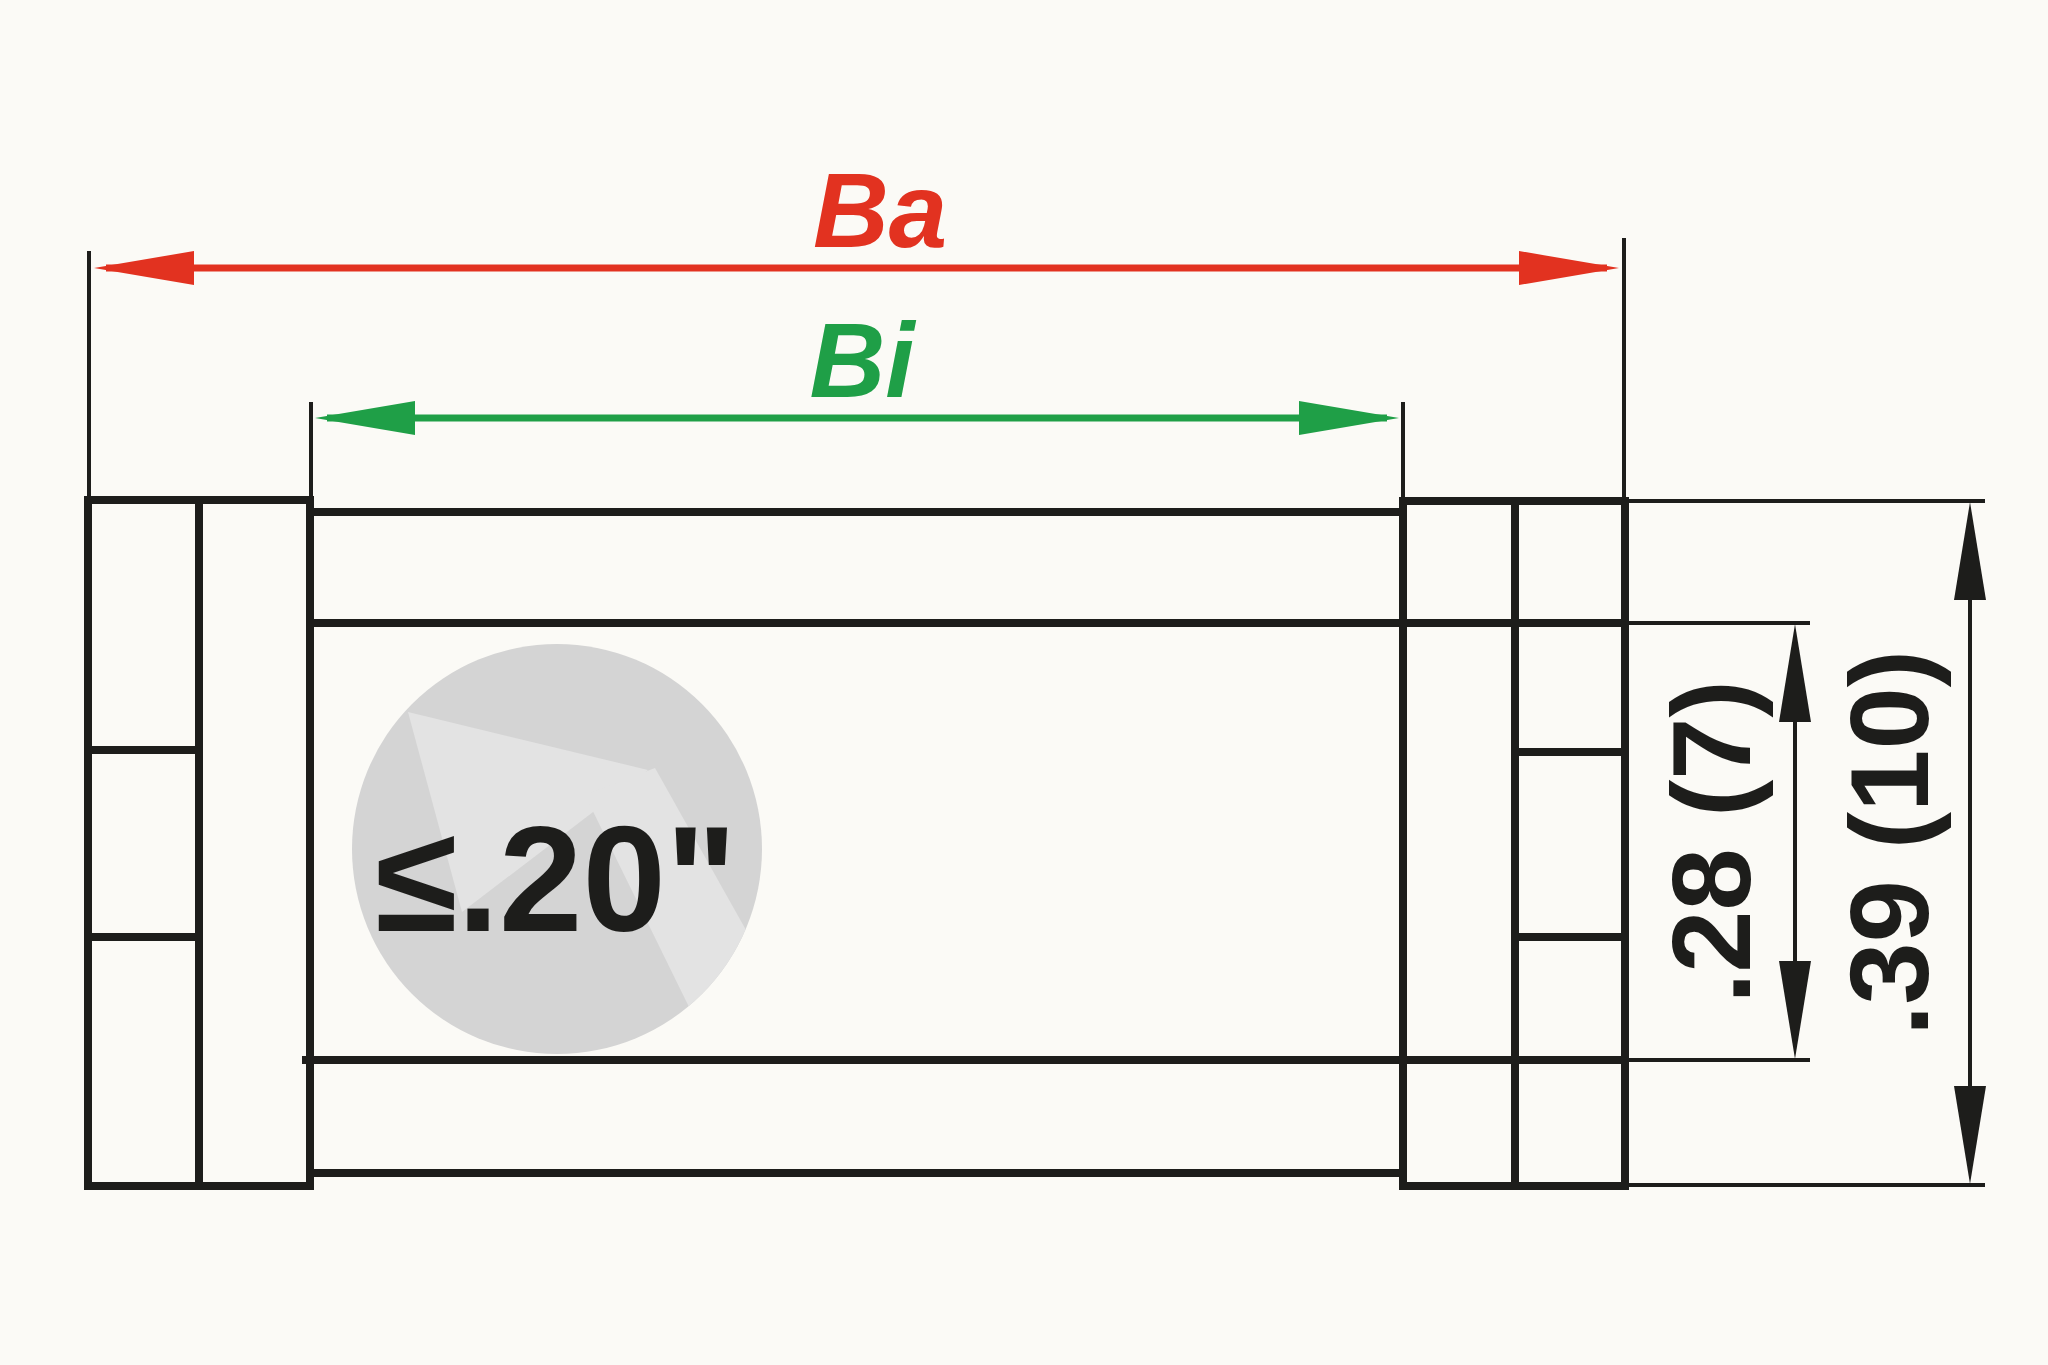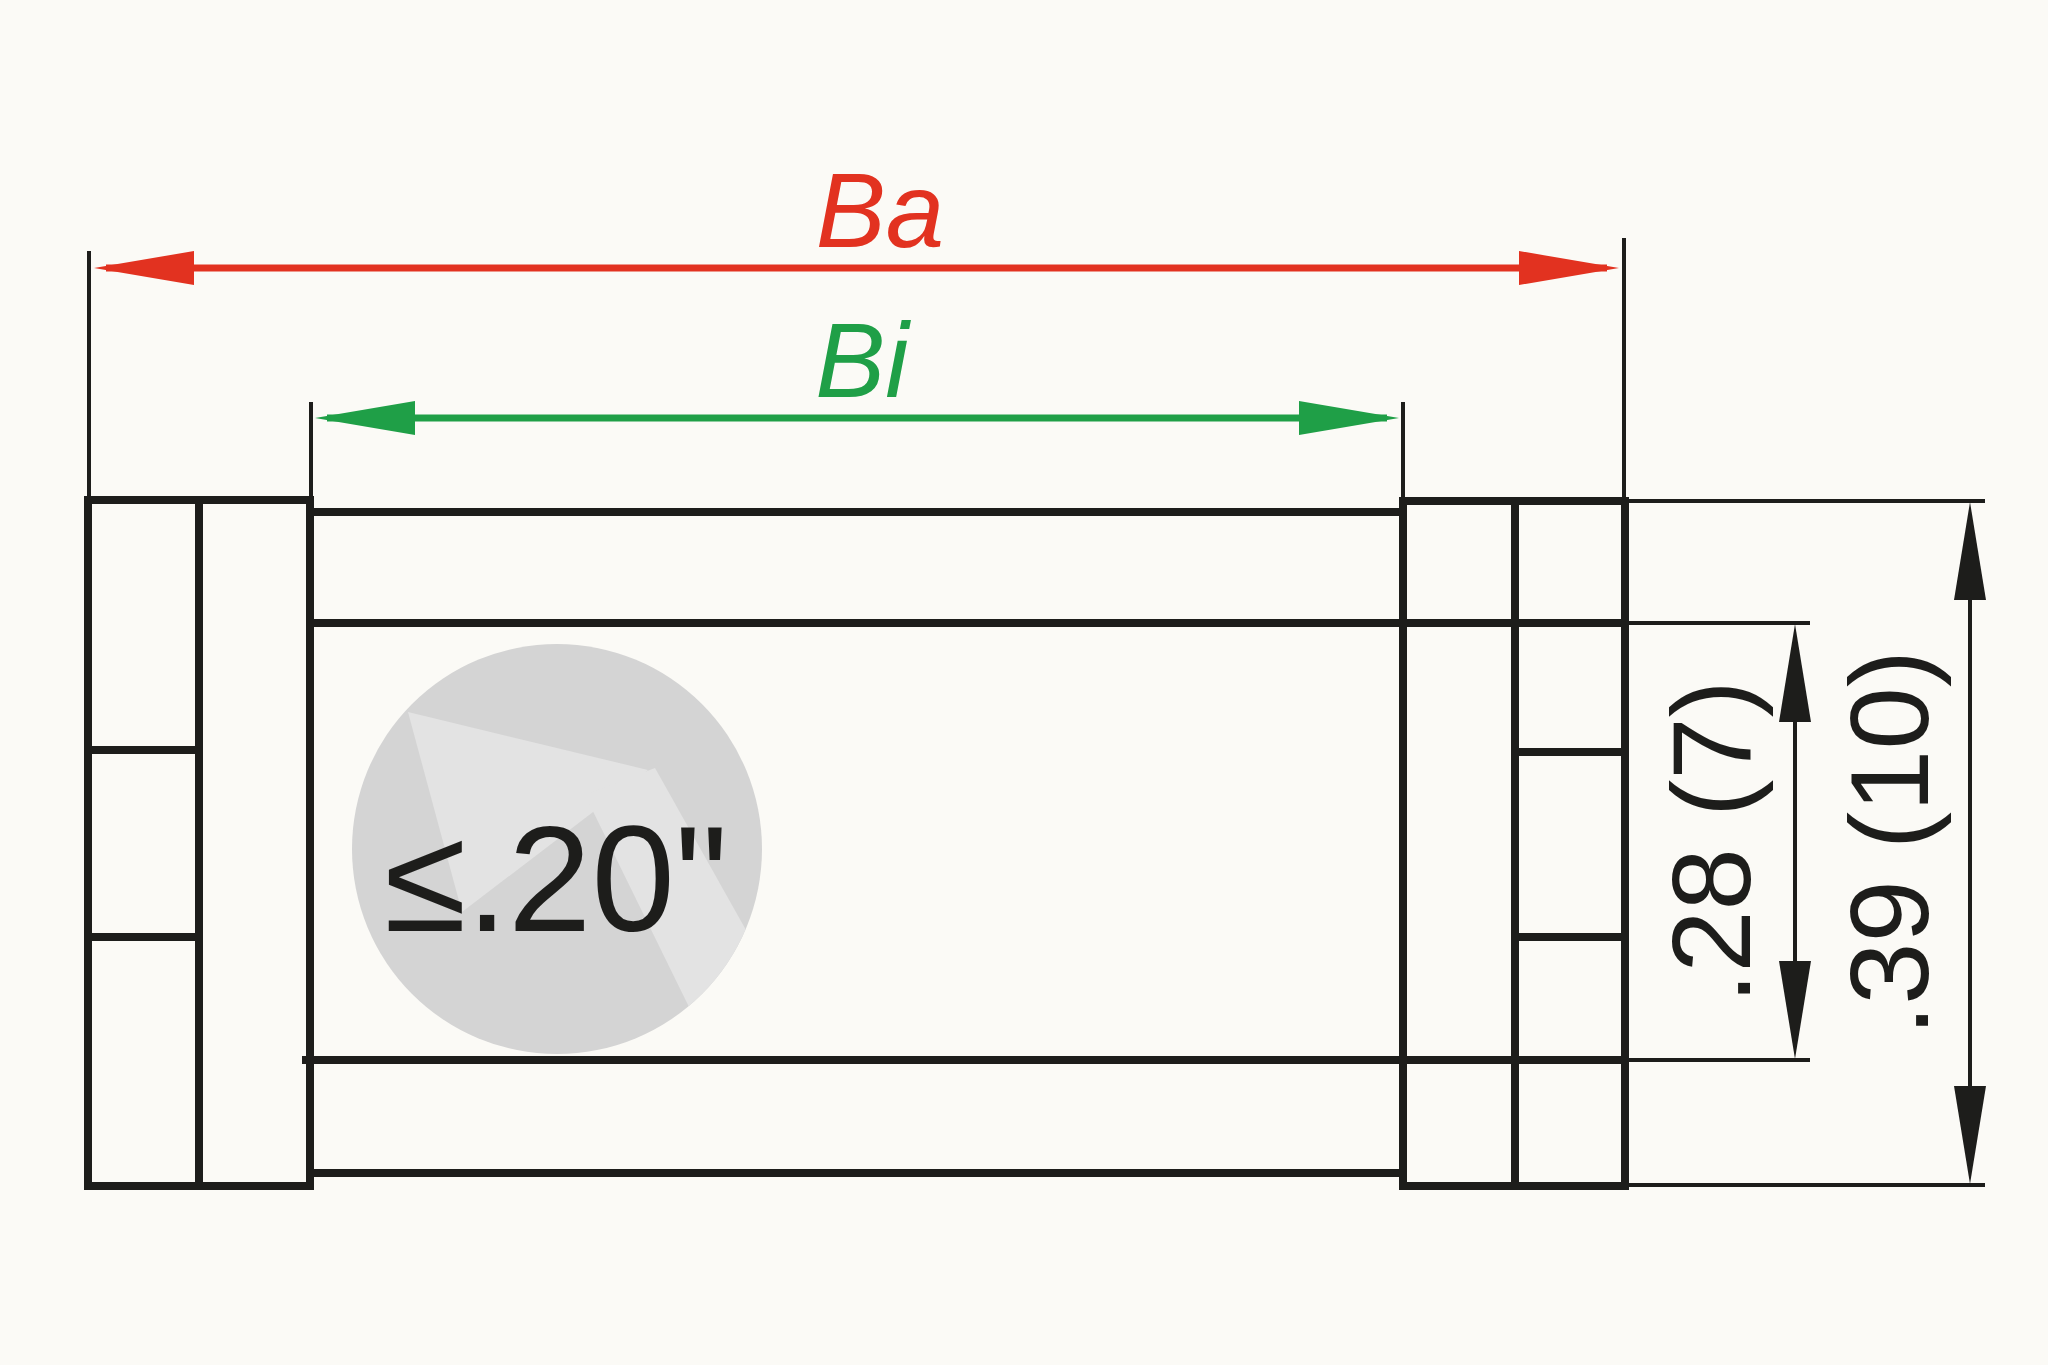--- a/index.html
+++ b/index.html
@@ -8,20 +8,21 @@
     width: 2048px;
     height: 1365px;
     background: #fbfaf6;
     overflow: hidden;
     font-family: "Liberation Sans", sans-serif;
   }
   #stage {
     position: relative;
     width: 2048px;
     height: 1365px;
+    font-weight: bold;
   }
   svg { display: block; }
   .thick { stroke-width: 8px; fill: none; }
   .thin  { stroke-width: 4px; fill: none; }
   .dimline { stroke-width: 7px; fill: none; }
   .dim-label {
     font-family: "Liberation Sans", sans-serif;
     font-size: 105px;
     font-style: italic;
   }

